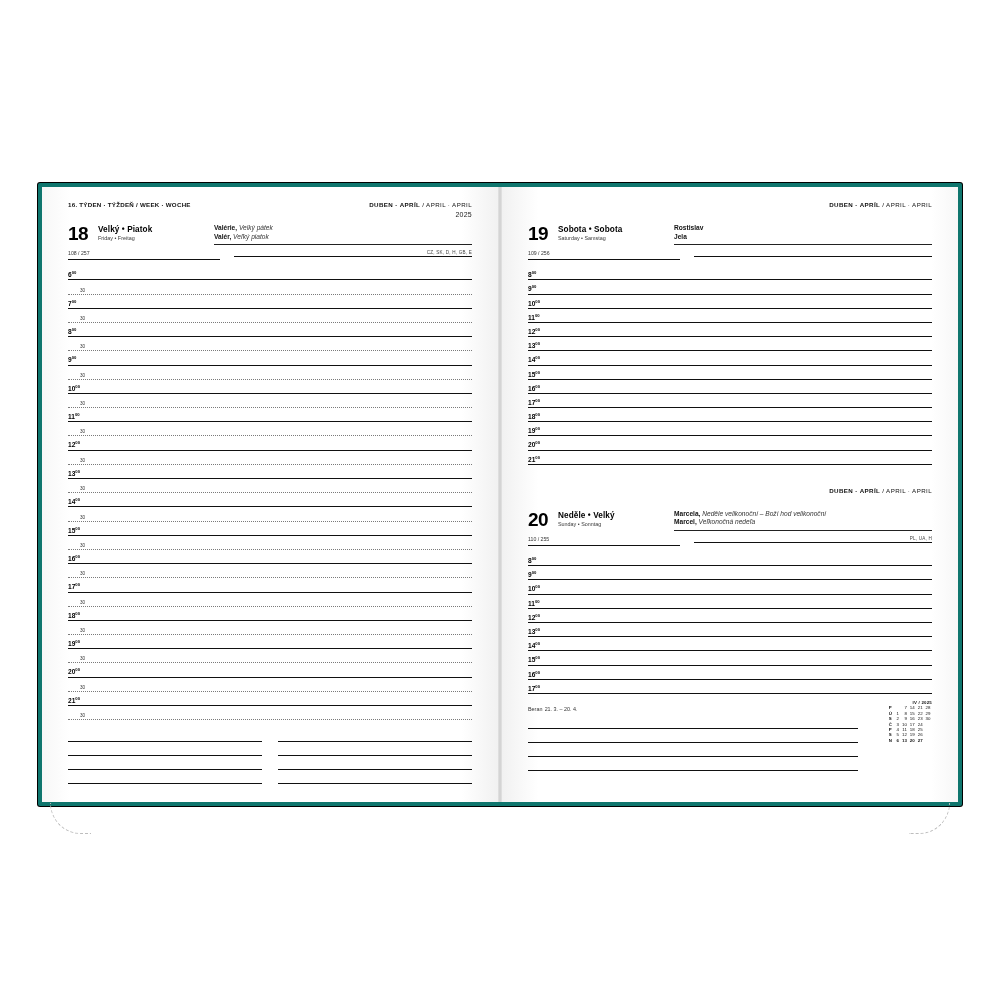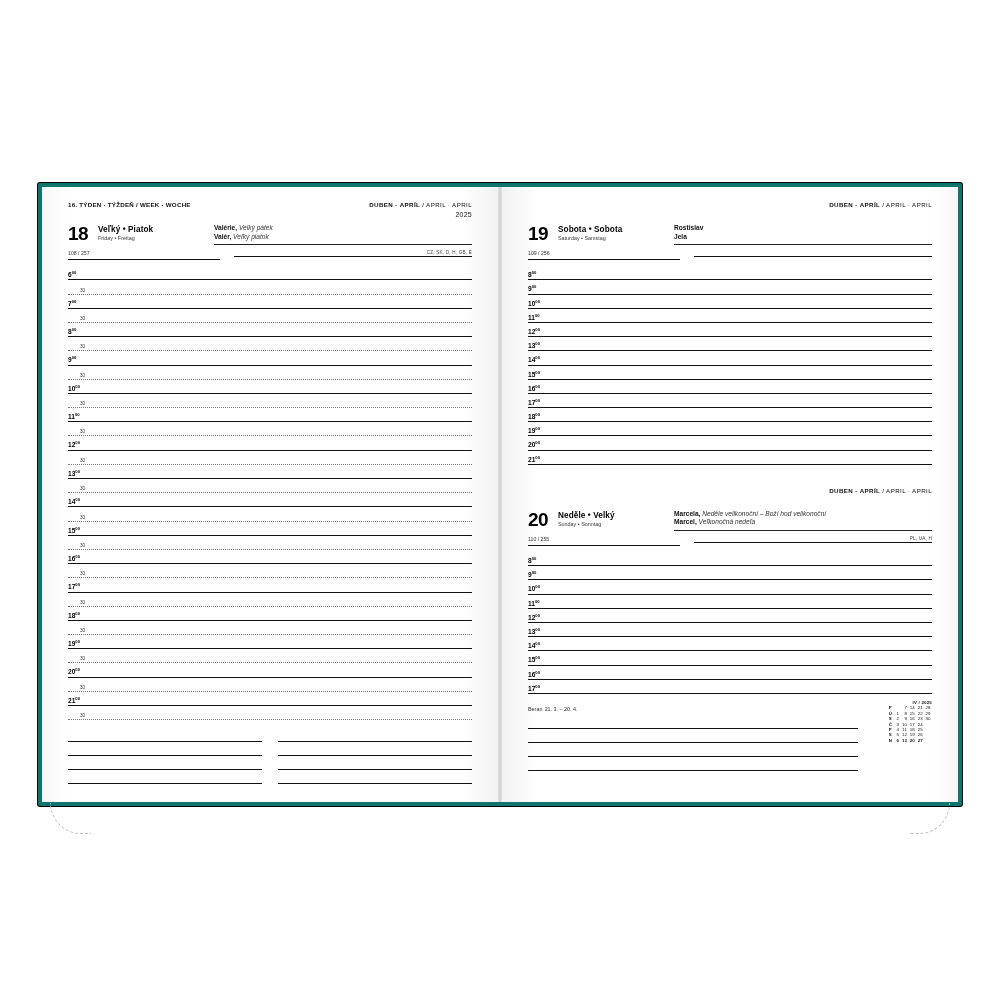--- a/index.html
+++ b/index.html
@@ -180,21 +180,21 @@
               <span>DUBEN · APRÍL</span>
               <span class="thin">/ APRIL · APRIL</span>
             </div>
             <div class="year">2025</div>
           </div>
 
           <div class="dayblock">
             <div class="dayrow">
               <div class="daynum">18</div>
               <div class="daynames">
-                <div class="dn-main">Veľký • Piatok</div>
+                <div class="dn-main">Velký • Piatok</div>
                 <div class="dn-sub">Friday • Freitag</div>
               </div>
               <div class="names">
                 <div class="nm-line">
                   <b>Valérie,</b>
                   <i>Velký pátek</i>
                 </div>
                 <div class="nm-line">
                   <b>Valér,</b>
                   <i>Veľký piatok</i>

